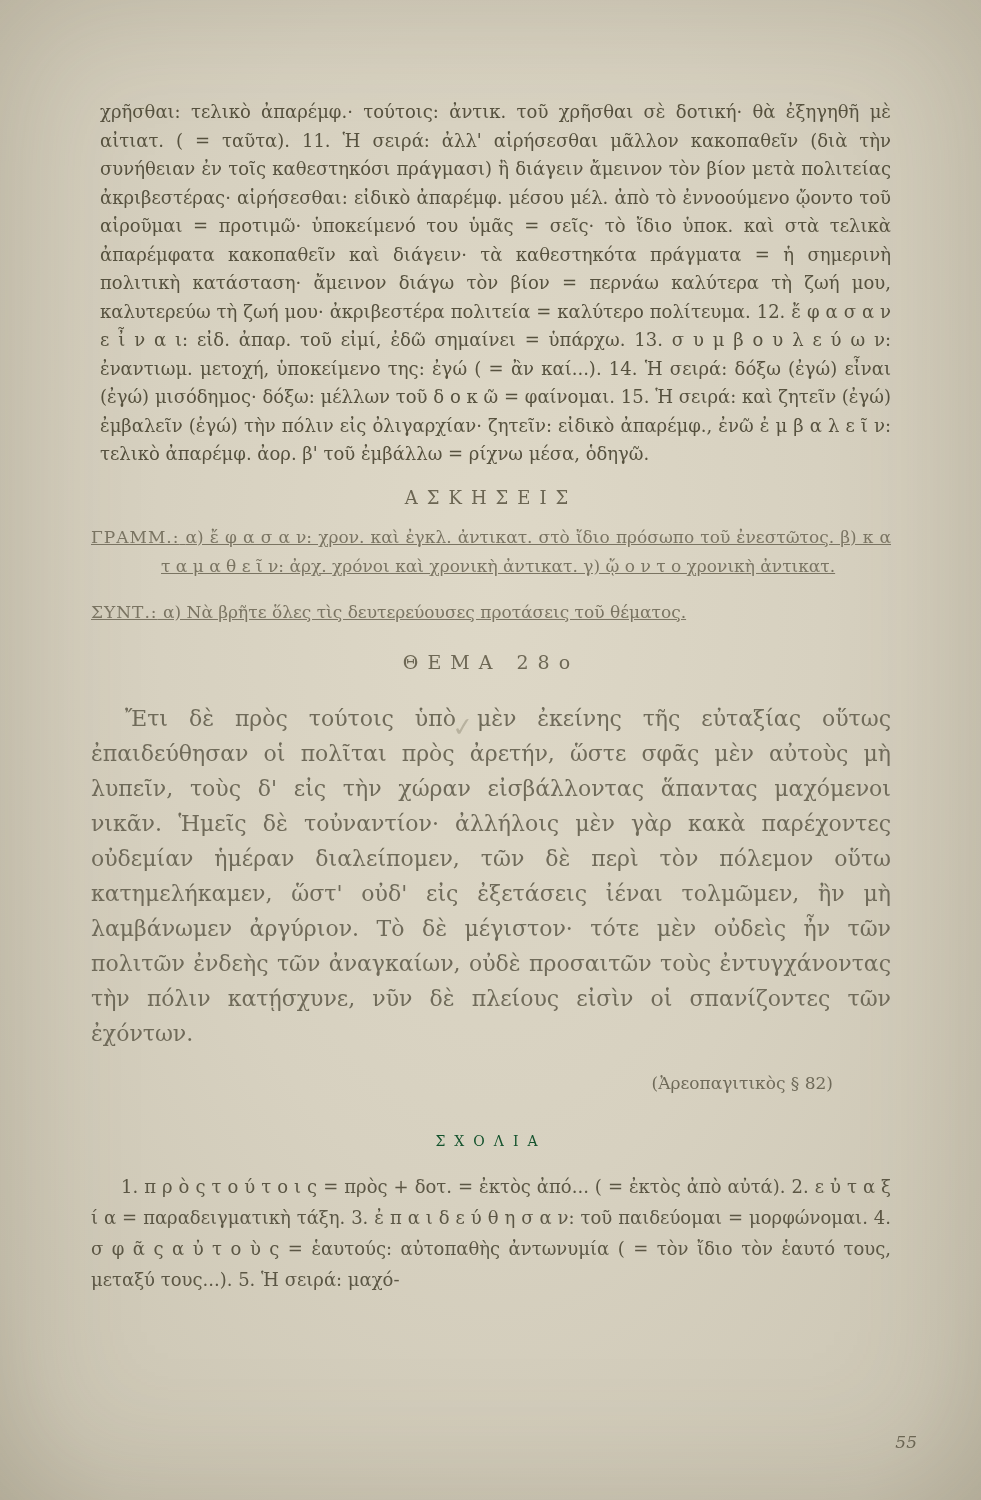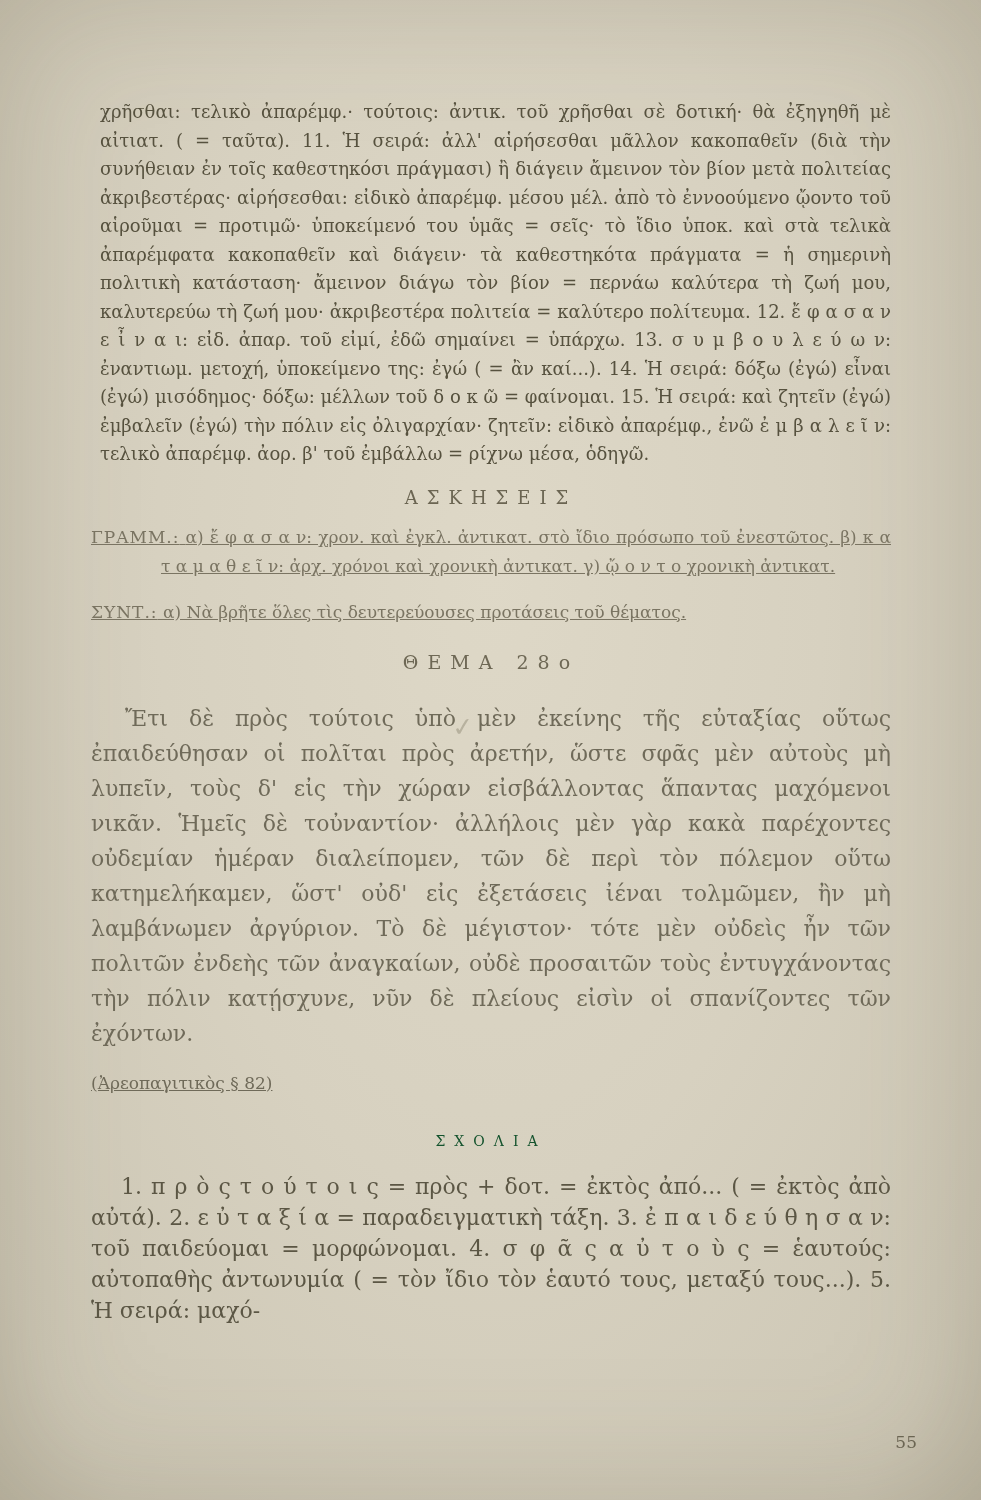--- a/index.html
+++ b/index.html
@@ -61,44 +61,44 @@
     margin-top: 28px;
     font-size: 22px;
     line-height: 35px;
     text-align: justify;
     text-indent: 34px;
     color: #6f6a59;
   }
   .attribution {
     margin-top: 10px;
     padding-right: 58px;
-    text-align: left;
+    text-align: right;
     font-size: 17px;
     color: #6f6a59;
-    text-decoration: underline;
   }
   .heading-scholia {
     margin-top: 40px;
     font-size: 14px;
     color: #14532d;
   }
   .scholia-body {
     margin-top: 22px;
-    font-size: 22px;
+    font-size: 18px;
     line-height: 31px;
     text-align: justify;
     text-indent: 30px;
     color: #5b5644;
   }
   .page-number {
     position: absolute;
     right: 64px;
     bottom: 48px;
     font-size: 17px;
     color: #6b6553;
+    font-style: italic;
   }
   .pencil-mark {
     position: absolute;
     left: 452px;
     top: 712px;
     font-size: 26px;
     color: #9a9480;
     opacity: 0.55;
     transform: rotate(-6deg);
   }

